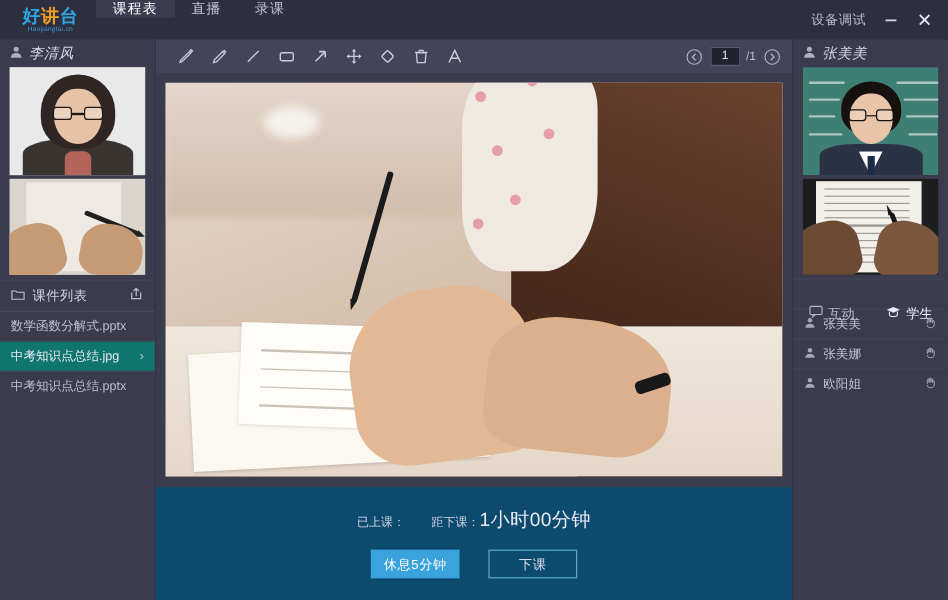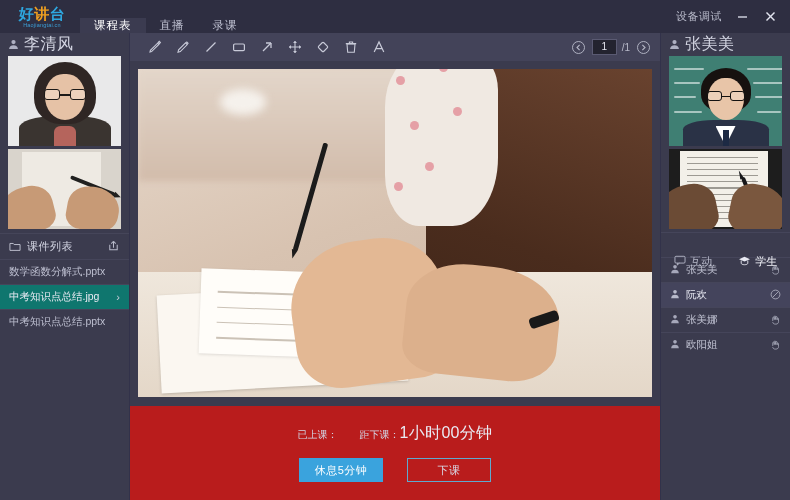--- a/index.html
+++ b/index.html
@@ -21,21 +21,21 @@
     width: 80px; display: flex; flex-direction: column;
     justify-content: center; align-items: center; padding-left: 4px;
   }
   .logo-main {
     font-size: 15px; font-weight: bold; color: #2ea7e0; letter-spacing: .5px;
     line-height: 15px;
   }
   .logo-main .ch2 { color: #f0a020; }
   .logo-sub { font-size: 5.5px; color: #3d9fd6; letter-spacing: .2px; margin-top: 1px; }
 
-  .nav { display: flex; align-items: flex-end; }
+  .nav { display: flex; align-items: flex-start; }
   .nav-tab {
     display: flex; align-items: center; justify-content: center;
     padding: 0 14px; font-size: 11.5px; color: #c2c4d4; cursor: pointer;
     letter-spacing: 1px;
   }
   .nav-tab.active { background: #3b3b50; color: #ffffff; }
 
   .titlebar-right {
     margin-left: auto; display: flex; align-items: center; padding-right: 12px; gap: 13px;
   }
@@ -47,21 +47,21 @@
   .win-btn svg { display: block; }
 
   
   .left-panel {
     position: absolute; left: 0; top: 33px; width: 130px; height: 467px;
     background: #3b3b4e; border-right: 1px solid #32324a;
   }
   .panel-head {
     height: 23px; display: flex; align-items: center; padding: 0 8px; gap: 5px;
   }
-  .panel-head .nm { font-size: 16px; color: #d5d7e4; letter-spacing: .5px; }
+  .panel-head .nm { font-size: 12px; color: #d5d7e4; letter-spacing: .5px; font-style: italic; }
   .thumb {
     margin: 0 8px 3px 8px; height: 90px; background: #cfcfcf; overflow: hidden;
     position: relative;
   }
   .thumb.second { height: 80px; }
 
   
   .tpx { position: absolute; inset: 0; background: #e9e9ea; }
   .t-hair {
     position: absolute; left: 50%; top: 6px; transform: translateX(-50%);
@@ -207,29 +207,29 @@
     border-right: 3.2px solid transparent;
   }
   .sl-watch {
     position: absolute; right: 18%; bottom: 22%; width: 30px; height: 11px;
     background: #191919; border-radius: 4px; transform: rotate(-18deg);
   }
 
   
   .bottom {
     position: absolute; left: 130px; top: 406px; width: 530px; height: 94px;
-    background: #b91c1c; display: flex; flex-direction: column; align-items: center;
+    background: #0c4a6e; display: flex; flex-direction: column; align-items: center;
   }
   .timers { margin-top: 17px; display: flex; align-items: baseline; gap: 22px; }
   .timer { display: flex; align-items: baseline; color: #e9eaf3; }
   .timer .lab { font-size: 10px; color: #d2d4e3; }
   .timer .val { font-size: 16px; letter-spacing: .3px; }
   .btn-row { margin-top: 14px; display: flex; gap: 24px; }
   .btn {
-    width: 84px; height: 24px; display: flex; align-items: center; justify-content: center;
+    width: 74px; height: 24px; display: flex; align-items: center; justify-content: center;
     font-size: 11px; cursor: pointer; letter-spacing: .5px;
   }
   .btn.primary { background: #3aa3dd; color: #fff; }
   .btn.ghost { background: transparent; border: 1px solid #5fa9cf; color: #d8dae8; }
 
   
   .right-panel {
     position: absolute; left: 660px; top: 33px; width: 130px; height: 467px;
     background: #3b3b4e; border-left: 1px solid #32324a;
   }
@@ -609,35 +609,20 @@
           </svg>
       </span>
       <span>张美美</span>
       <span class="hand">
         <svg width="11" height="11" viewBox="0 0 12 12">
             <path d="M3 7.6V4.2a.8.8 0 011.6 0v2M4.6 6.2V3a.8.8 0 011.6 0v3M6.2 6.2V3.6a.8.8 0 011.6 0v2.6M7.8 6.6V5a.8.8 0 011.5 0v3.4c0 1.6-1.2 2.6-2.8 2.6H5.4c-1.3 0-2.4-1-2.4-2.3" fill="none" stroke="#a8aaba" stroke-width=".9"></path>
           </svg>
       </span>
     </div>
 
-    <div class="stu-item hl">
-      <span>
-        <svg width="10" height="10" viewBox="0 0 12 12">
-            <circle cx="6" cy="3.4" r="2.2" fill="#b8bacb"></circle>
-            <path d="M1.4 11c0-2.6 2-4 4.6-4s4.6 1.4 4.6 4z" fill="#b8bacb"></path>
-          </svg>
-      </span>
-      <span>阮欢</span>
-      <span class="hand">
-        <svg width="11" height="11" viewBox="0 0 12 12">
-            <circle cx="6" cy="6" r="4.8" fill="none" stroke="#a8aaba" stroke-width="1"></circle>
-            <line x1="2.8" y1="9.2" x2="9.2" y2="2.8" stroke="#a8aaba" stroke-width="1"></line>
-          </svg>
-      </span>
-    </div>
 
 
     <div class="stu-item">
       <span>
         <svg width="10" height="10" viewBox="0 0 12 12">
             <circle cx="6" cy="3.4" r="2.2" fill="#a6a8ba"></circle>
             <path d="M1.4 11c0-2.6 2-4 4.6-4s4.6 1.4 4.6 4z" fill="#a6a8ba"></path>
           </svg>
       </span>
       <span>张美娜</span>

